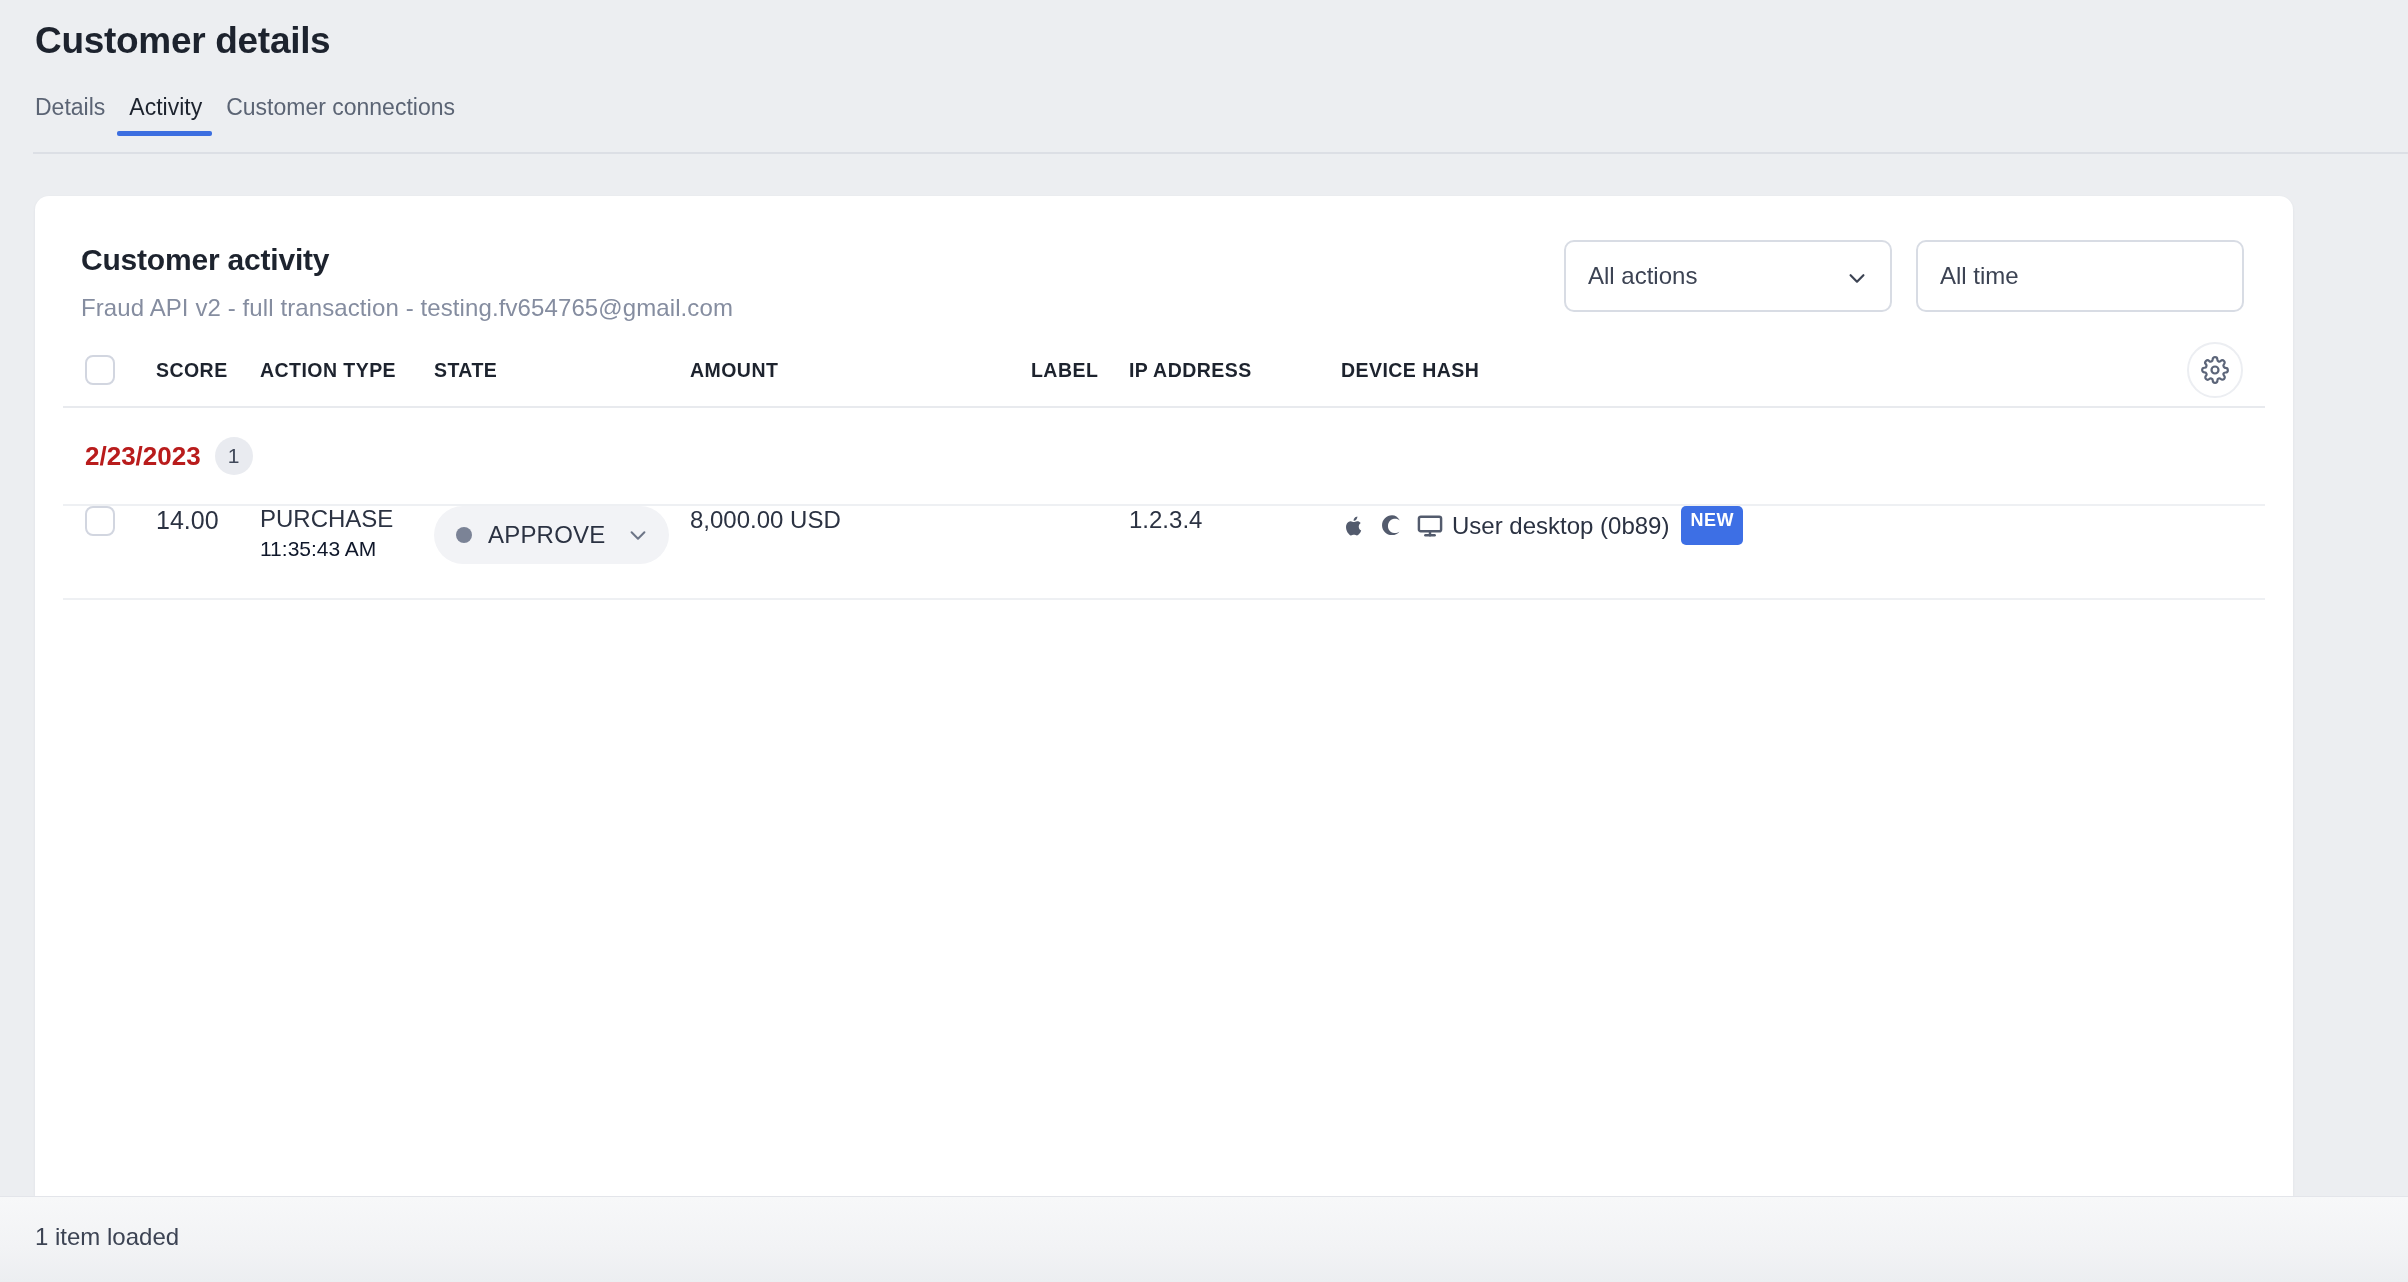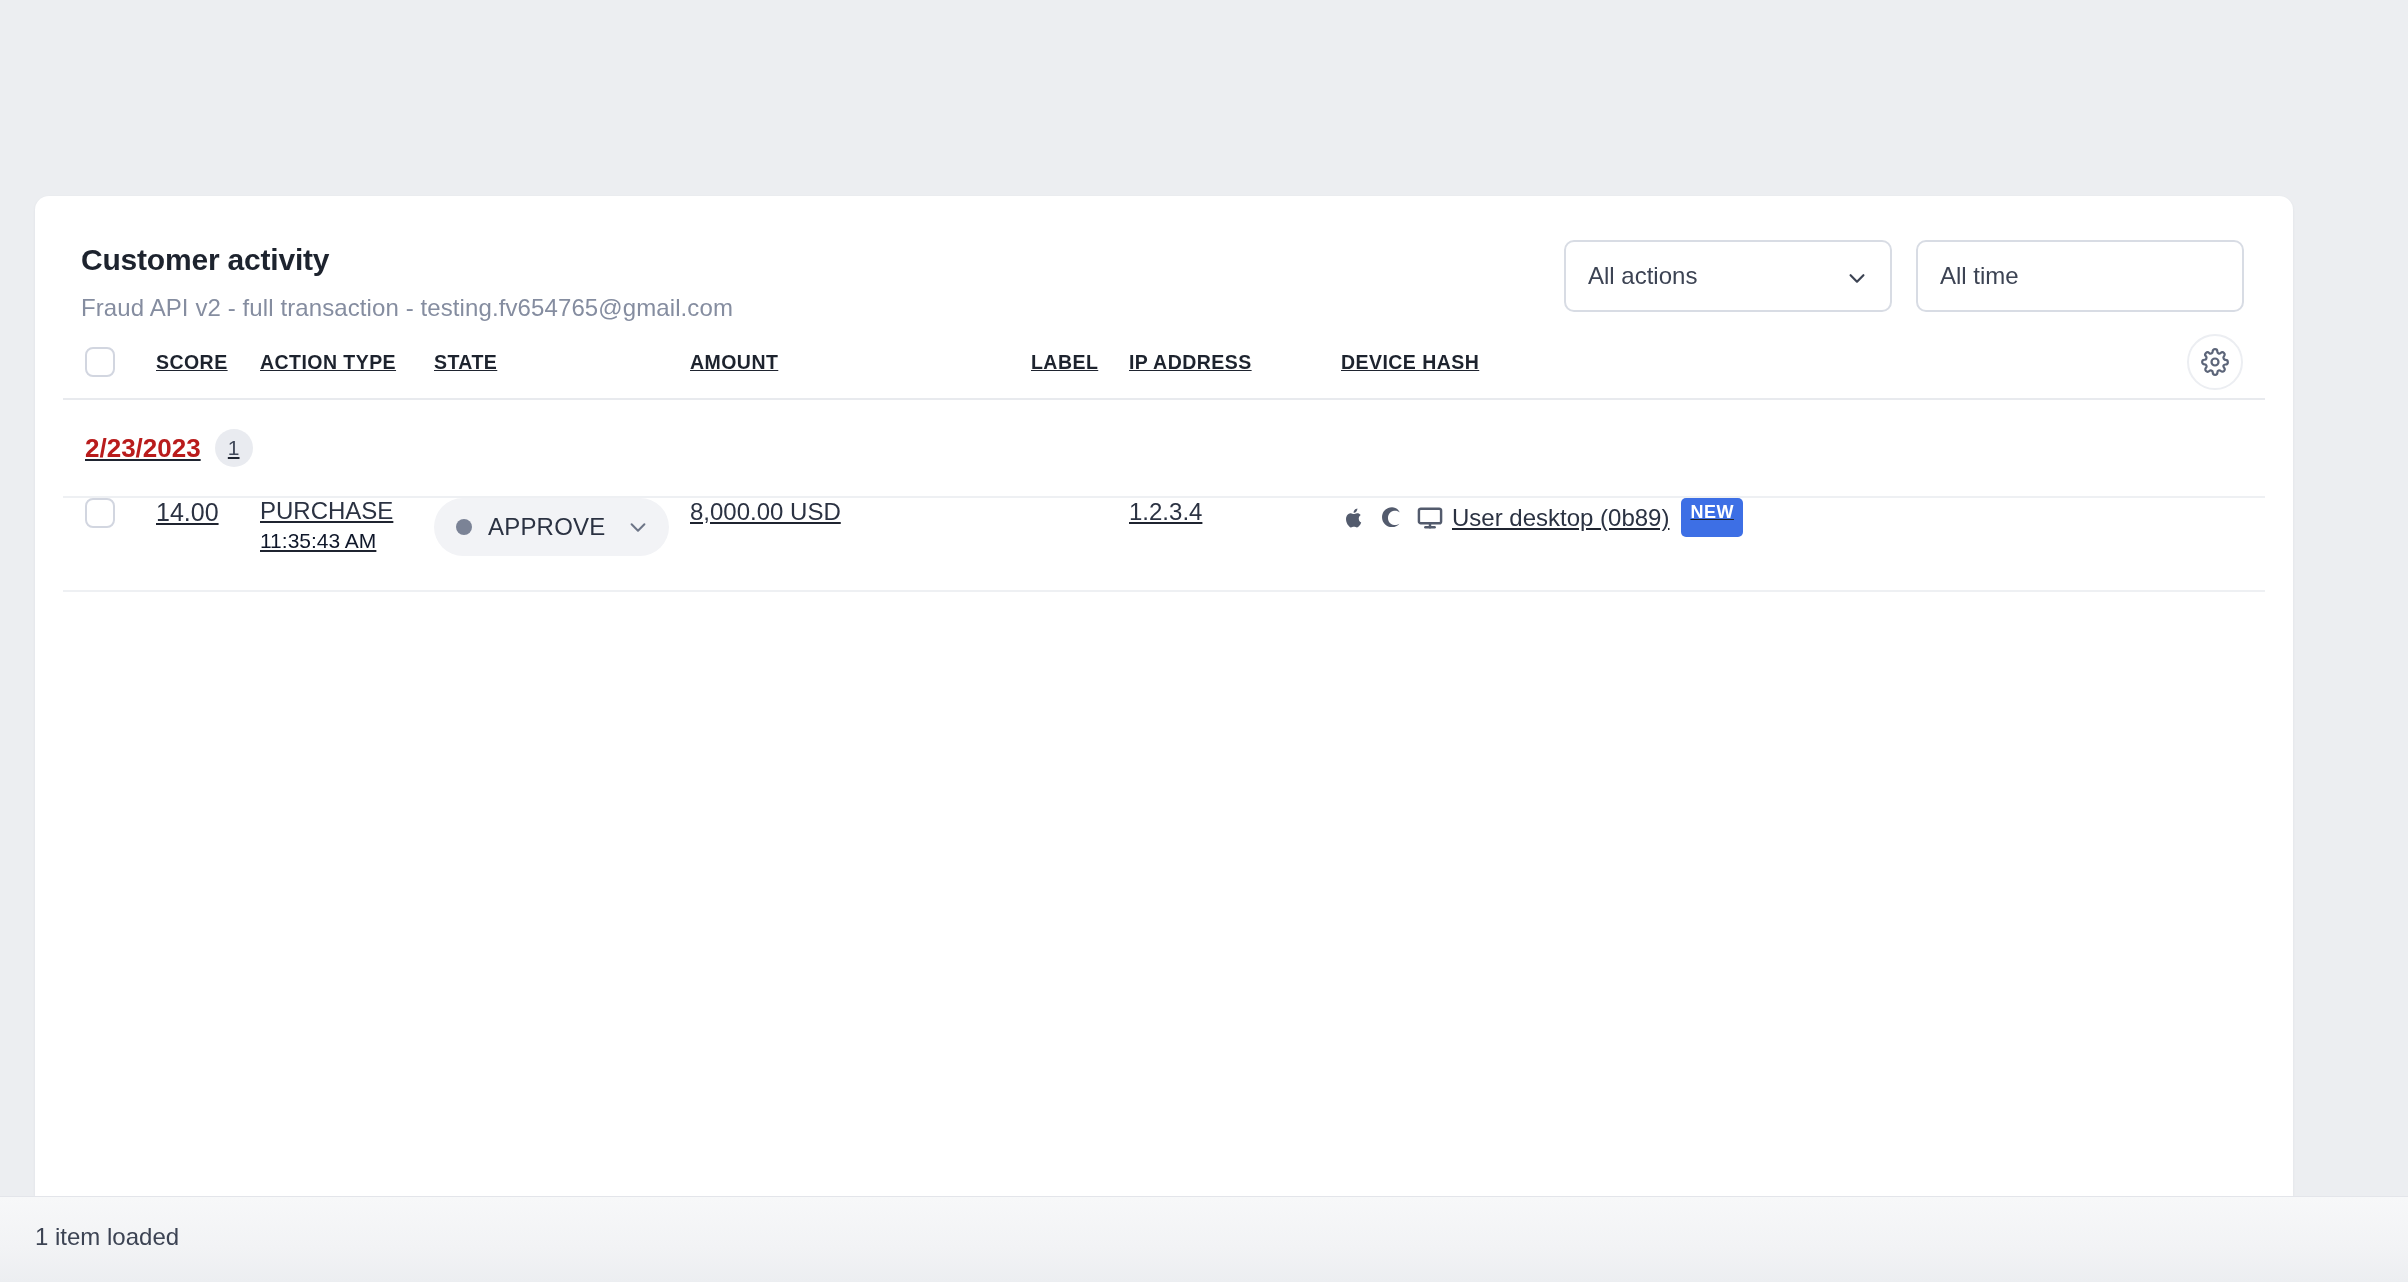--- a/index.html
+++ b/index.html
@@ -157,22 +157,21 @@
     width: 22px;
     height: 22px;
     margin-top: -9px;
     color: #3c4353;
   }
   .chev svg { display: block; width: 100%; height: 100%; }
 
   
   .table {
     position: relative;
-    margin: 0 28px;
-    text-decoration: underline;
+    margin: 8px 28px;
   }
 
   .thead {
     position: relative;
     display: flex;
     align-items: center;
     height: 74px;
     border-bottom: 2px solid #e8eaee;
     padding-left: 22px;
   }
@@ -344,20 +343,30 @@
     top: 26px;
     font-size: 24px;
     color: #3c4353;
   }
 </style>
 </head>
 <body>
 
 <div class="page">
 
+  <div class="page-header">
+    <div class="page-title">Customer details</div>
+
+    <div class="tabbar">
+      <div class="tab">Details</div>
+      <div class="tab active">Activity</div>
+      <div class="tab">Customer connections</div>
+    </div>
+    <div class="tabbar-rule"></div>
+  </div>
 
   <div class="card">
 
     <div class="card-head">
       <div class="card-title">Customer activity</div>
       <div class="card-subtitle">Fraud API v2 - full transaction - testing.fv654765@gmail.com</div>
 
       <div class="filters">
         <div class="select-box">
           <span class="select-label">All actions</span>

